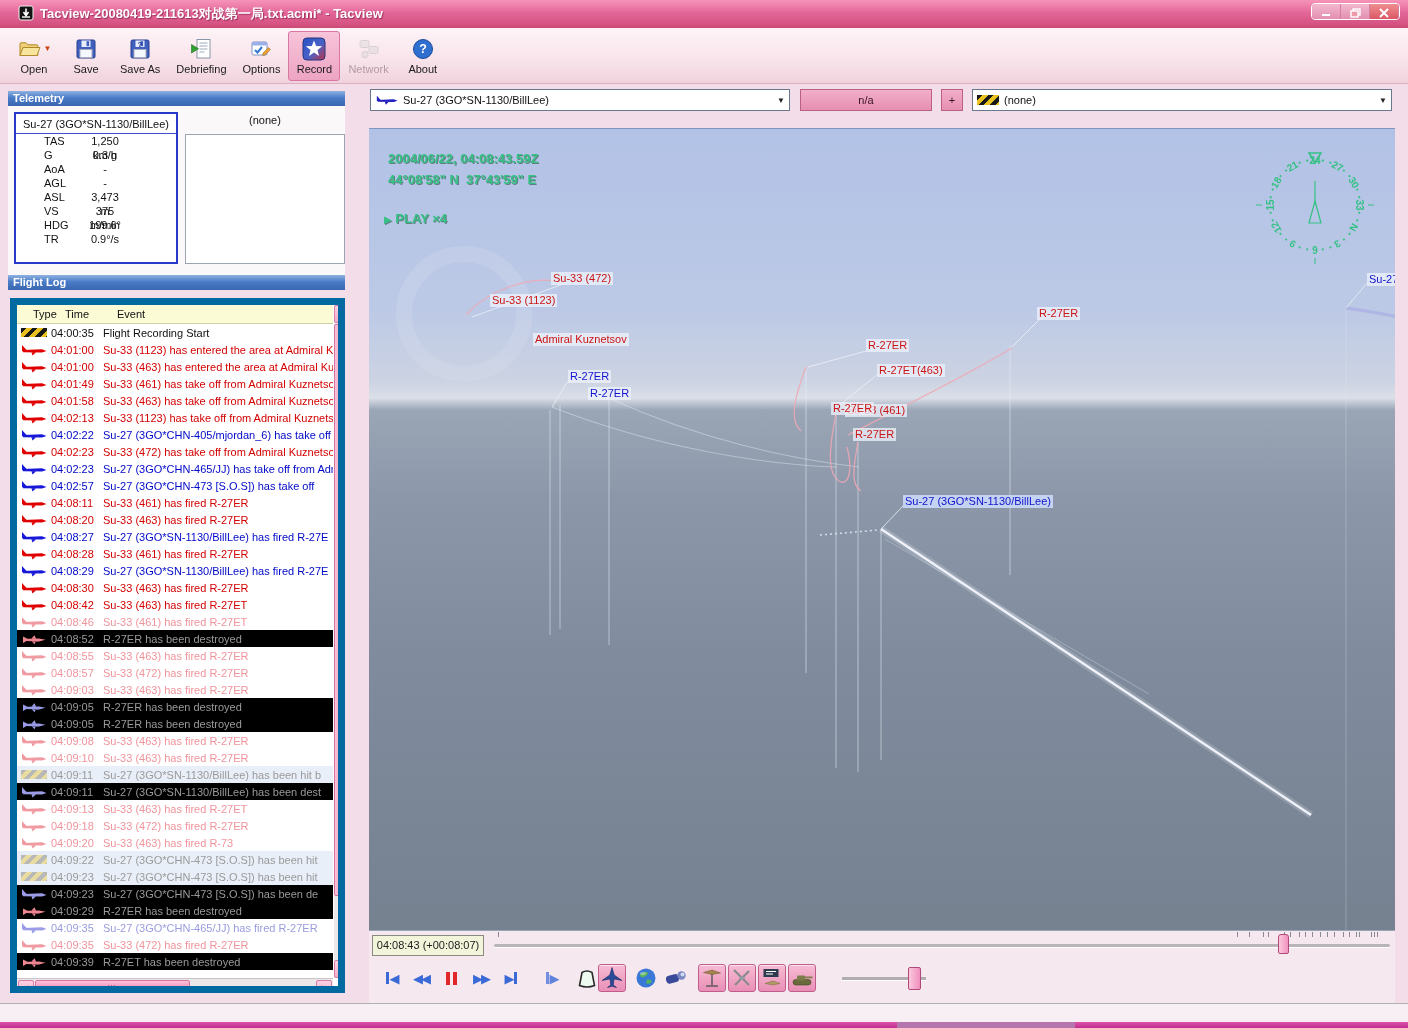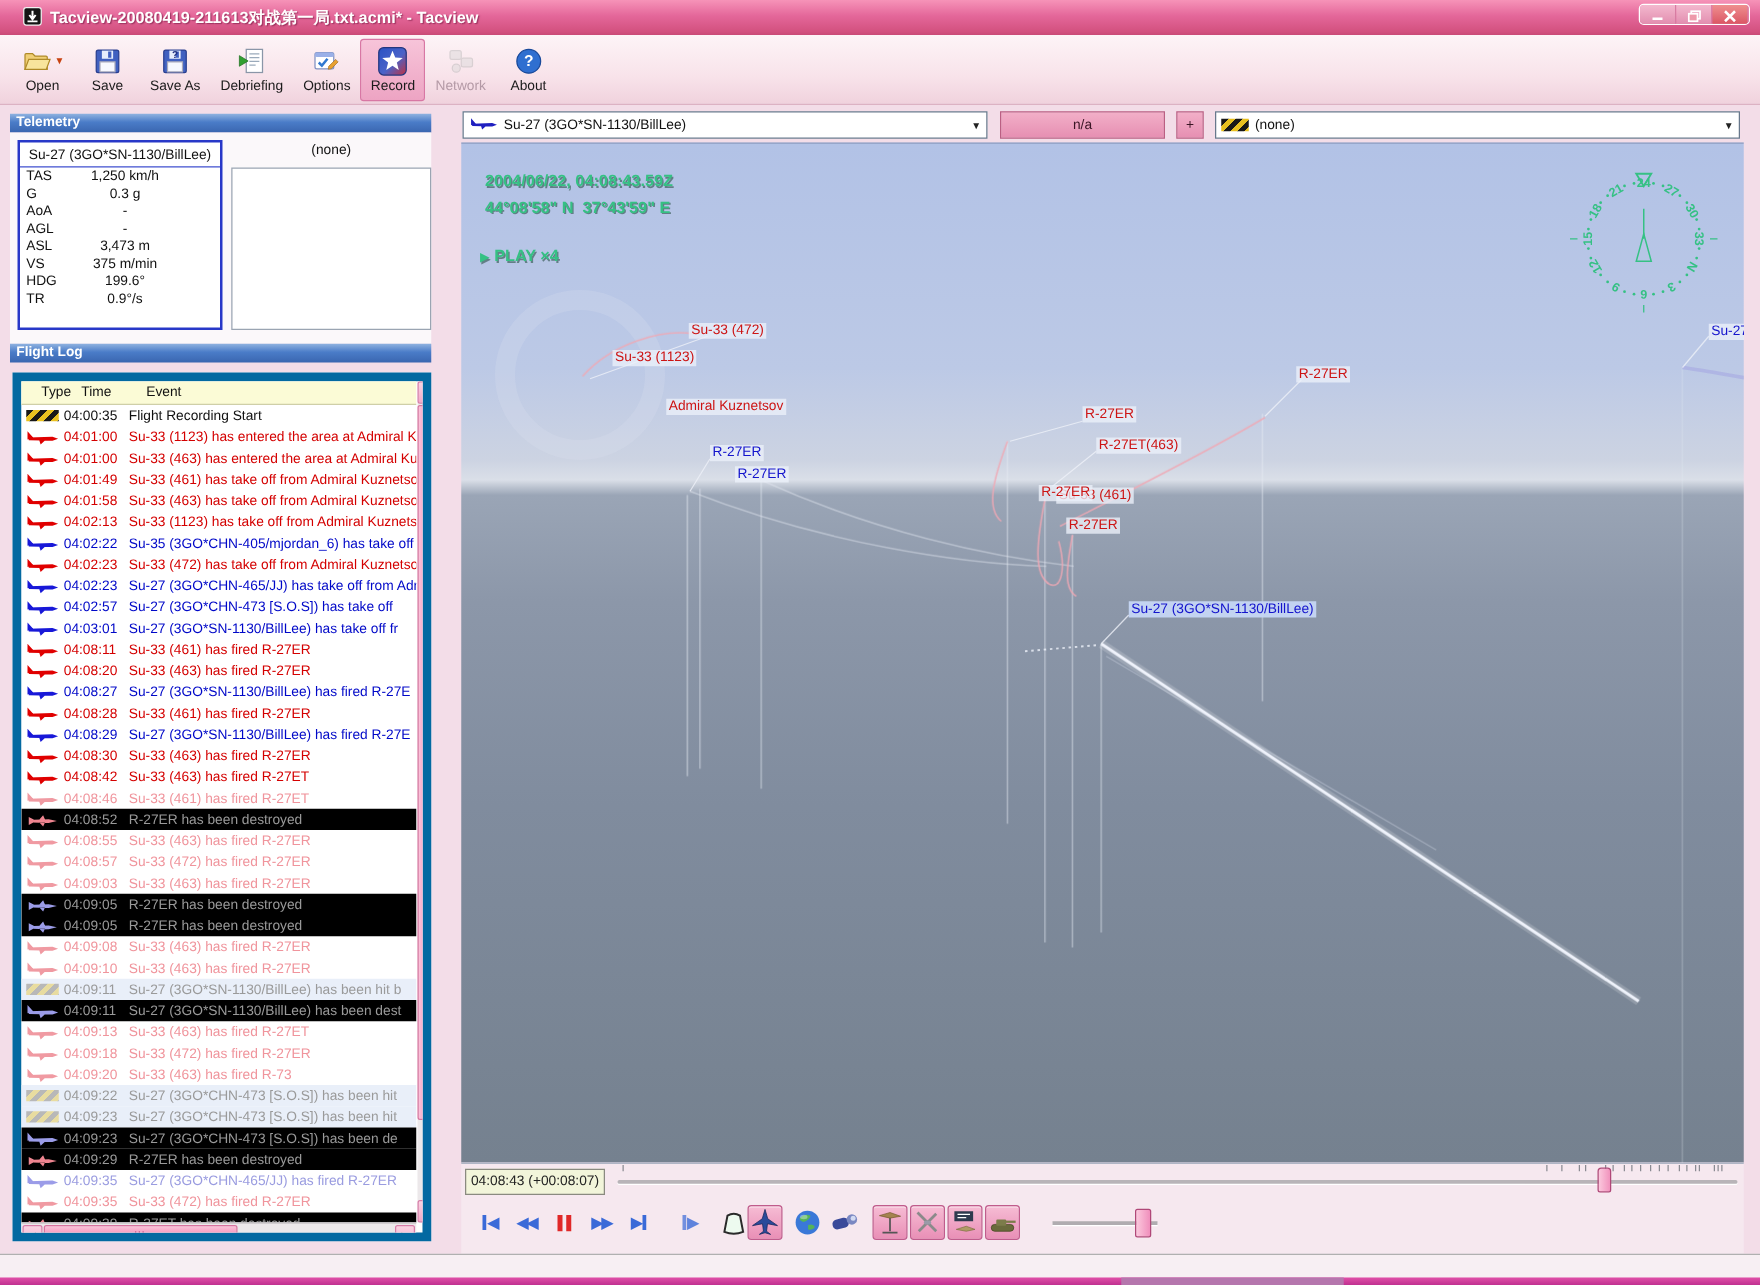--- a/index.html
+++ b/index.html
@@ -34,21 +34,21 @@
   .tbtn.disabled svg{opacity:.45;filter:grayscale(1);}
   .open-caret{color:#c84210;font-size:8px;margin-left:3px;}
   
   .panelbar{position:absolute;left:8px;width:337px;height:15px;color:#fff;font-weight:bold;
     padding-left:5px;line-height:15px;
     background:linear-gradient(180deg,#8fb2e0 0%,#4a7cc8 45%,#3a66b0 100%);}
   #telemetry-region{position:absolute;left:8px;top:106px;width:337px;height:169px;background:#fbf8fa;}
   #tbox{position:absolute;left:6px;top:6px;width:164px;height:152px;border:2px solid #2838c8;background:#fff;}
   #tbox-title{height:20px;line-height:20px;text-align:center;border-bottom:1px solid #4050d0;
     white-space:nowrap;overflow:hidden;font-size:11px;}
-  .trow{display:flex;height:14px;line-height:14px;padding:0 5px;}
+  .trow{display:flex;height:14px;line-height:14px;padding:0 18px;margin-left:10px;}
   .trow .tlab{width:42px;}
   .trow .tval{flex:1;text-align:center;padding-right:34px;}
   #tbox2-title{position:absolute;left:177px;top:8px;width:160px;text-align:center;}
   #tbox2{position:absolute;left:177px;top:28px;width:160px;height:130px;border:1px solid #9aa4b2;background:#fff;}
   
   #logpanel{position:absolute;left:10px;top:298px;width:335px;height:695px;
     border:7px solid #0369a1;background:#fff;overflow:hidden;}
   #loghead{position:absolute;left:0;top:0;width:316px;height:19px;background:#fbfbd6;
     border-bottom:1px solid #cfcfa8;display:flex;font-size:11px;color:#111;}
   #loghead .col{line-height:18px;}
@@ -76,21 +76,21 @@
   .hgrip{position:absolute;top:4px;width:1px;height:8px;background:#c05c8c;box-shadow:3px 0 0 #c05c8c,6px 0 0 #c05c8c;}
   
   #viewbar{position:absolute;left:369px;top:88px;width:1026px;height:26px;}
   .combo{position:absolute;height:22px;background:#fff;border:1px solid #68788c;
     display:flex;align-items:center;padding:0 4px;}
   .combo .arrow{position:absolute;right:4px;font-size:8px;color:#222;}
   .pinkbtn{position:absolute;height:22px;background:linear-gradient(#f2afc8,#e68fb2);
     border:1px solid #bb5f83;border-radius:0;display:flex;align-items:center;
     justify-content:center;color:#3a1524;}
   
-  #view{position:absolute;left:369px;top:114px;width:1026px;height:816px;overflow:hidden;
+  #view{position:absolute;left:369px;top:128px;width:1026px;height:816px;overflow:hidden;
     border-top:1px solid #7e96c0;
     background:linear-gradient(180deg,#b2c2e6 0%,#bcc9e6 22%,#ccd3e2 31%,#dadfe8 33%,
       #9aa5b6 34.5%,#8c97a9 45%,#808c9e 65%,#75818f 100%);text-align:center;}
   #scene{position:absolute;left:0;top:0;}
   .hudtext{position:absolute;color:#35c184;font-weight:bold;font-size:13px;
     text-shadow:1px 1px 0 rgba(30,70,55,.55);white-space:pre;}
   .vlabel{position:absolute;font-size:11px;line-height:13px;padding:0 2px;
     background:rgba(236,241,250,.78);white-space:nowrap;}
   .vlabel.red{color:#cc1414;} .vlabel.blue{color:#1414cc;}
   .vlabel.sel{background:rgba(198,214,244,.95);}
@@ -356,21 +356,21 @@
           <span class="time t-r">04:02:13</span>
           <span class="event t-r">Su-33 (1123) has take off from Admiral Kuznetsov</span>
         </div>
         <div class="lrow ">
           <span class="icon">
             <svg width="28" height="13" viewBox="0 0 26 13">
               <path fill="#1818d8" d="M1 2 L5.5 7 L1 8.5 Z M2 7 L21 6.3 L25.5 8 L21 9.6 L2 9.2 Z M10 8 L16.5 8 L11.5 12.6 Z"></path>
             </svg>
           </span>
           <span class="time t-b">04:02:22</span>
-          <span class="event t-b">Su-35 (3GO*CHN-405/mjordan_6) has take off</span>
+          <span class="event t-b">Su-27 (3GO*CHN-405/mjordan_6) has take off</span>
         </div>
         <div class="lrow ">
           <span class="icon">
             <svg width="28" height="13" viewBox="0 0 26 13">
               <path fill="#e00000" d="M1 2 L5.5 7 L1 8.5 Z M2 7 L21 6.3 L25.5 8 L21 9.6 L2 9.2 Z M10 8 L16.5 8 L11.5 12.6 Z"></path>
             </svg>
           </span>
           <span class="time t-r">04:02:23</span>
           <span class="event t-r">Su-33 (472) has take off from Admiral Kuznetsov</span>
         </div>
@@ -384,29 +384,20 @@
           <span class="event t-b">Su-27 (3GO*CHN-465/JJ) has take off from Admiral</span>
         </div>
         <div class="lrow ">
           <span class="icon">
             <svg width="28" height="13" viewBox="0 0 26 13">
               <path fill="#1818d8" d="M1 2 L5.5 7 L1 8.5 Z M2 7 L21 6.3 L25.5 8 L21 9.6 L2 9.2 Z M10 8 L16.5 8 L11.5 12.6 Z"></path>
             </svg>
           </span>
           <span class="time t-b">04:02:57</span>
           <span class="event t-b">Su-27 (3GO*CHN-473 [S.O.S]) has take off</span>
-        </div>
-        <div class="lrow ">
-          <span class="icon">
-            <svg width="28" height="13" viewBox="0 0 26 13">
-              <path fill="#1818d8" d="M1 2 L5.5 7 L1 8.5 Z M2 7 L21 6.3 L25.5 8 L21 9.6 L2 9.2 Z M10 8 L16.5 8 L11.5 12.6 Z"></path>
-            </svg>
-          </span>
-          <span class="time t-b">04:03:01</span>
-          <span class="event t-b">Su-27 (3GO*SN-1130/BillLee) has take off fr</span>
         </div>
         <div class="lrow ">
           <span class="icon">
             <svg width="28" height="13" viewBox="0 0 26 13">
               <path fill="#e00000" d="M1 2 L5.5 7 L1 8.5 Z M2 7 L21 6.3 L25.5 8 L21 9.6 L2 9.2 Z M10 8 L16.5 8 L11.5 12.6 Z"></path>
             </svg>
           </span>
           <span class="time t-r">04:08:11</span>
           <span class="event t-r">Su-33 (461) has fired R-27ER</span>
         </div>

